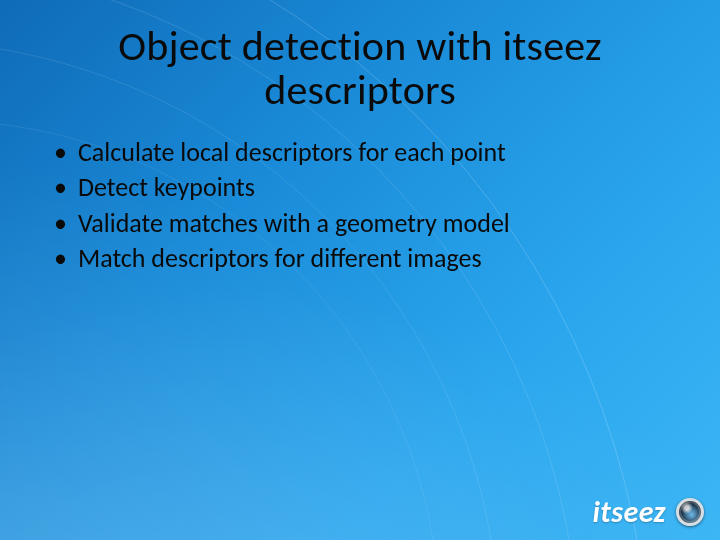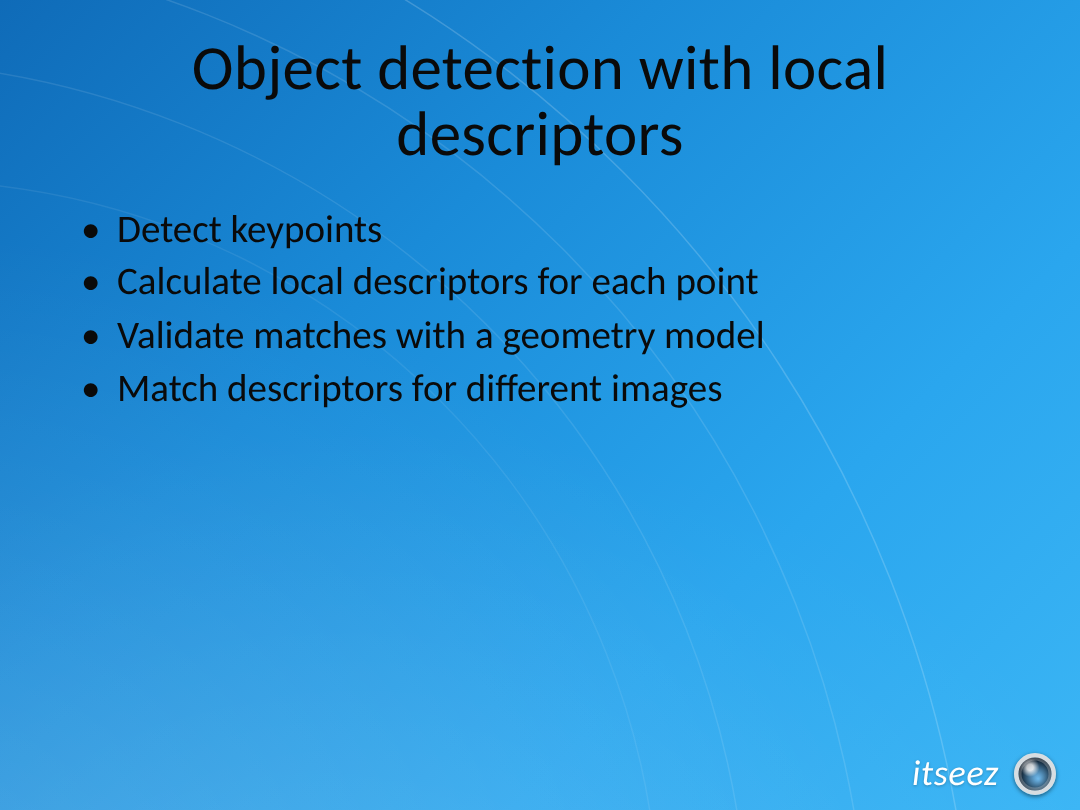--- a/index.html
+++ b/index.html
@@ -67,23 +67,23 @@
   .footer {
     position: absolute;
     right: 16px;
     bottom: 10px;
     display: flex;
     align-items: center;
     gap: 10px;
   }
   .brand {
     color: #ffffff;
-    font-weight: 400;
+    font-weight: 700;
     font-style: italic;
-    font-size: 24px;
+    font-size: 30px;
     letter-spacing: 0.5px;
     text-shadow: 0 1px 2px rgba(0,0,0,0.25);
   }
   .lens {
     width: 28px; height: 28px;
     border-radius: 50%;
     background:
       radial-gradient(circle at 35% 30%, rgba(255,255,255,0.85) 0 10%, rgba(255,255,255,0) 30%),
       radial-gradient(circle at 60% 65%, rgba(120,200,255,0.9), rgba(10,30,50,0.9) 70%),
       radial-gradient(circle at 50% 50%, #6aa7c9, #0c1a24 70%);
@@ -96,25 +96,25 @@
 </style>
 </head>
 <body>
 
 <div class="arc a1"></div>
 <div class="arc a2"></div>
 <div class="arc a3"></div>
 <div class="arc a4"></div>
 
 <div class="slide">
-  <h1 class="title">Object detection with local descriptors</h1>
+  <h1 class="title">Object detection with itseez descriptors</h1>
 
   <ul class="bullets">
+    <li>Calculate local descriptors for each point</li>
     <li>Detect keypoints</li>
-    <li>Calculate local descriptors for each point</li>
     <li>Validate matches with a geometry model</li>
     <li>Match descriptors for different images</li>
   </ul>
 
   <div class="footer">
     <span class="brand">itseez</span>
     <span class="lens"></span>
   </div>
 </div>
 

